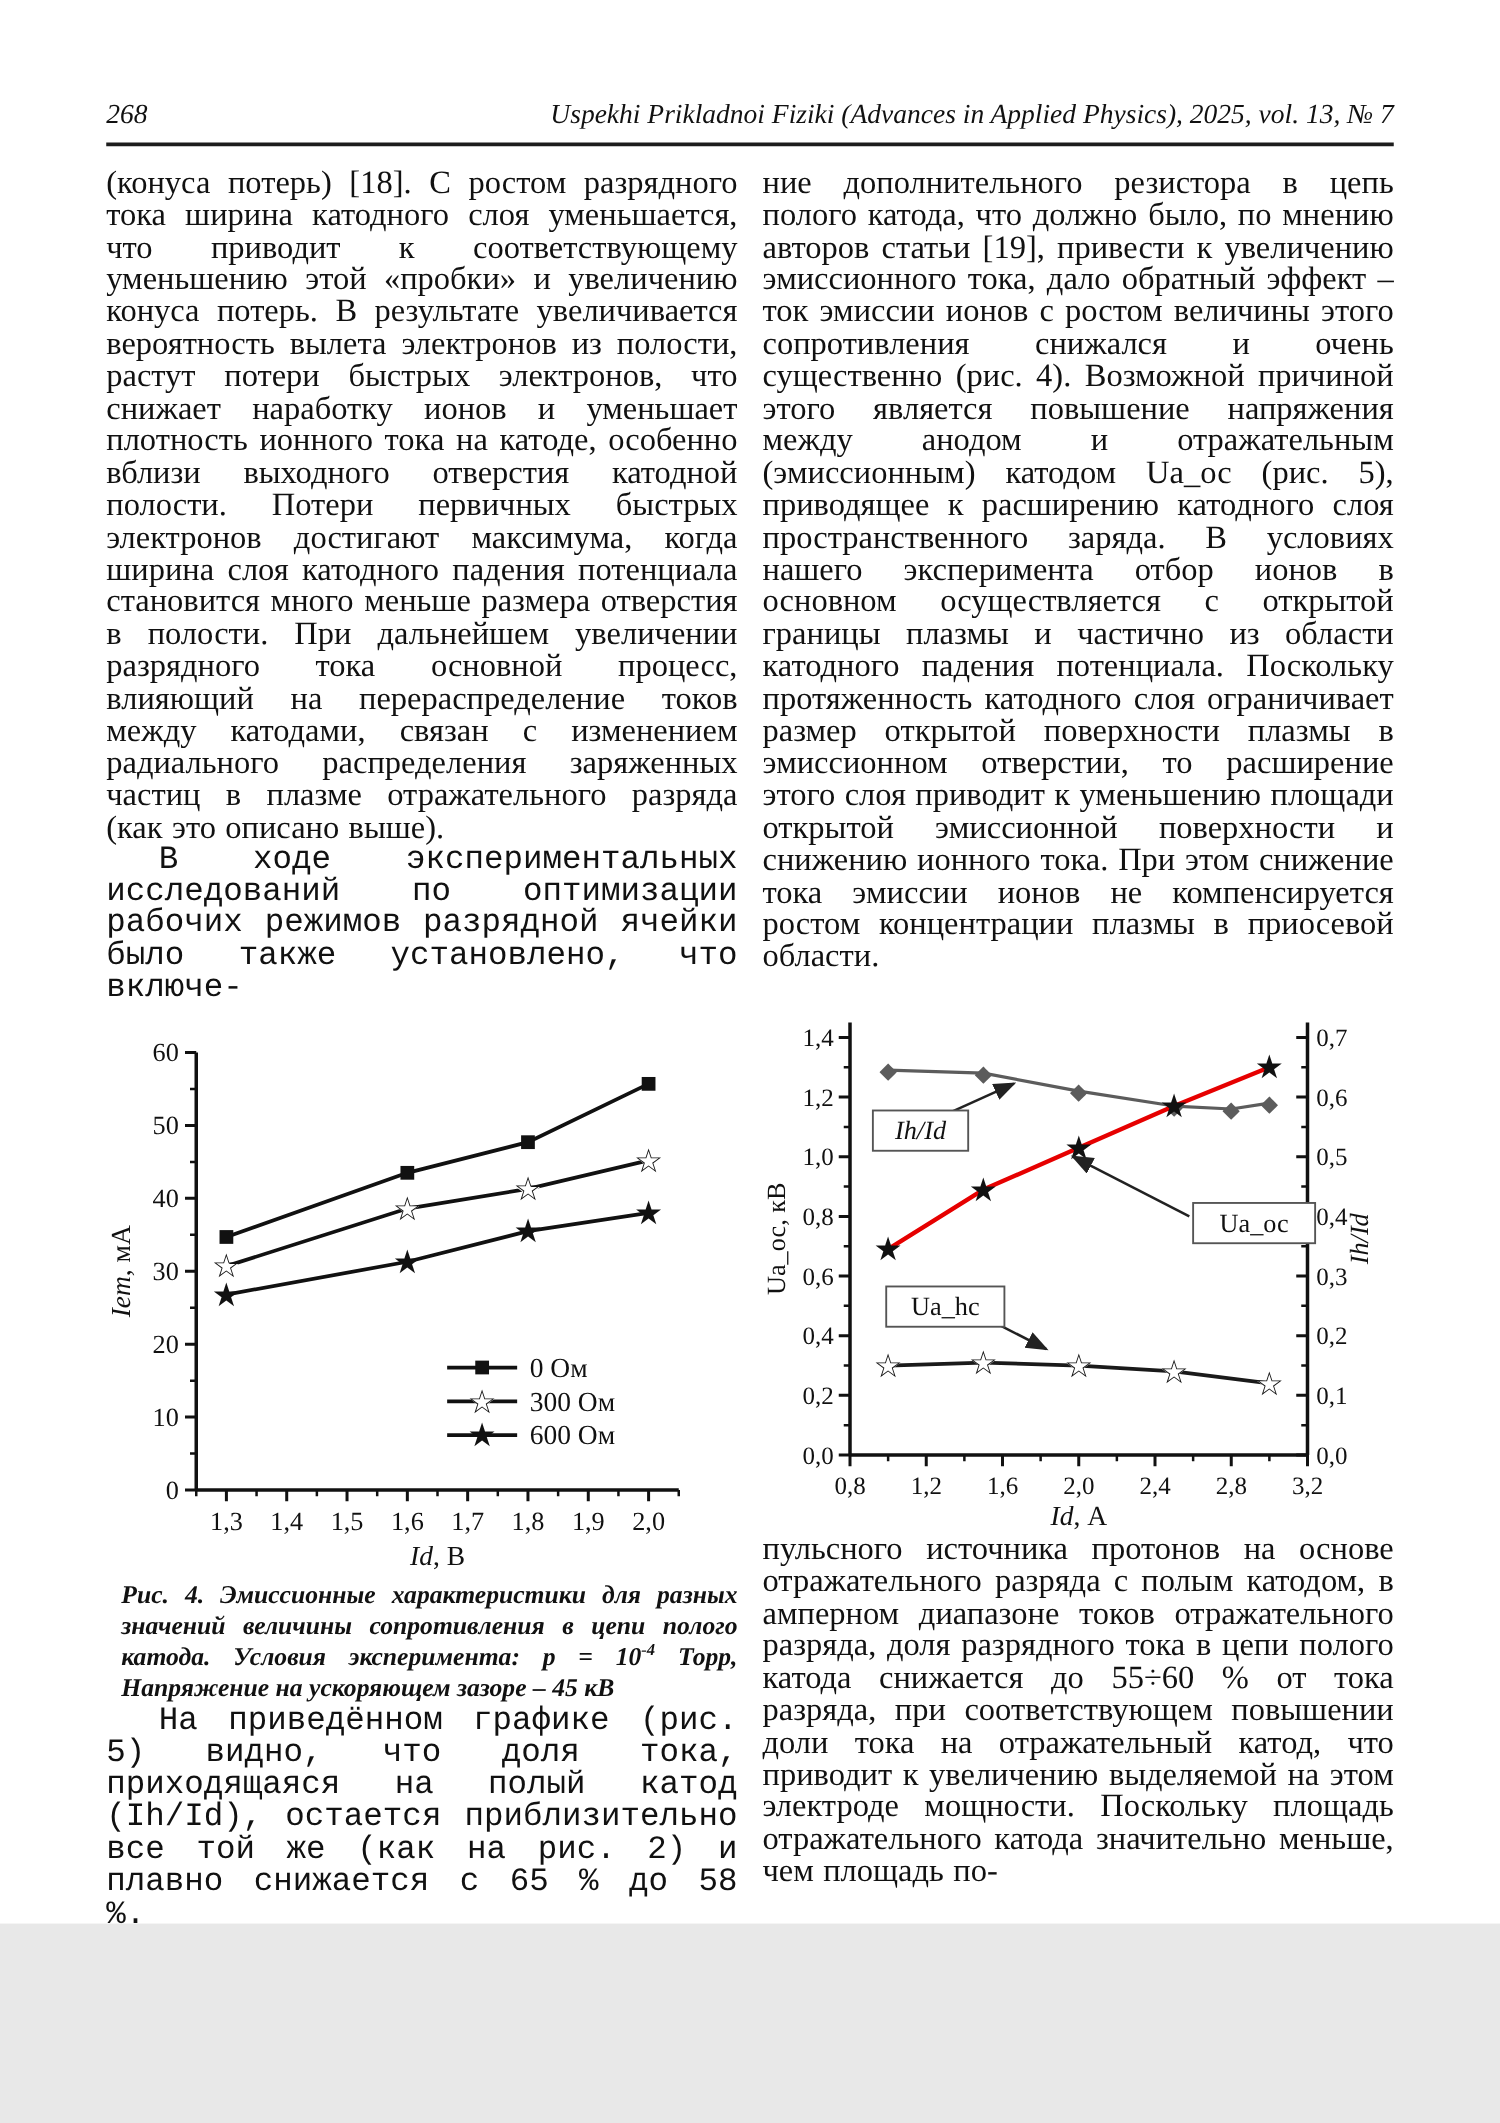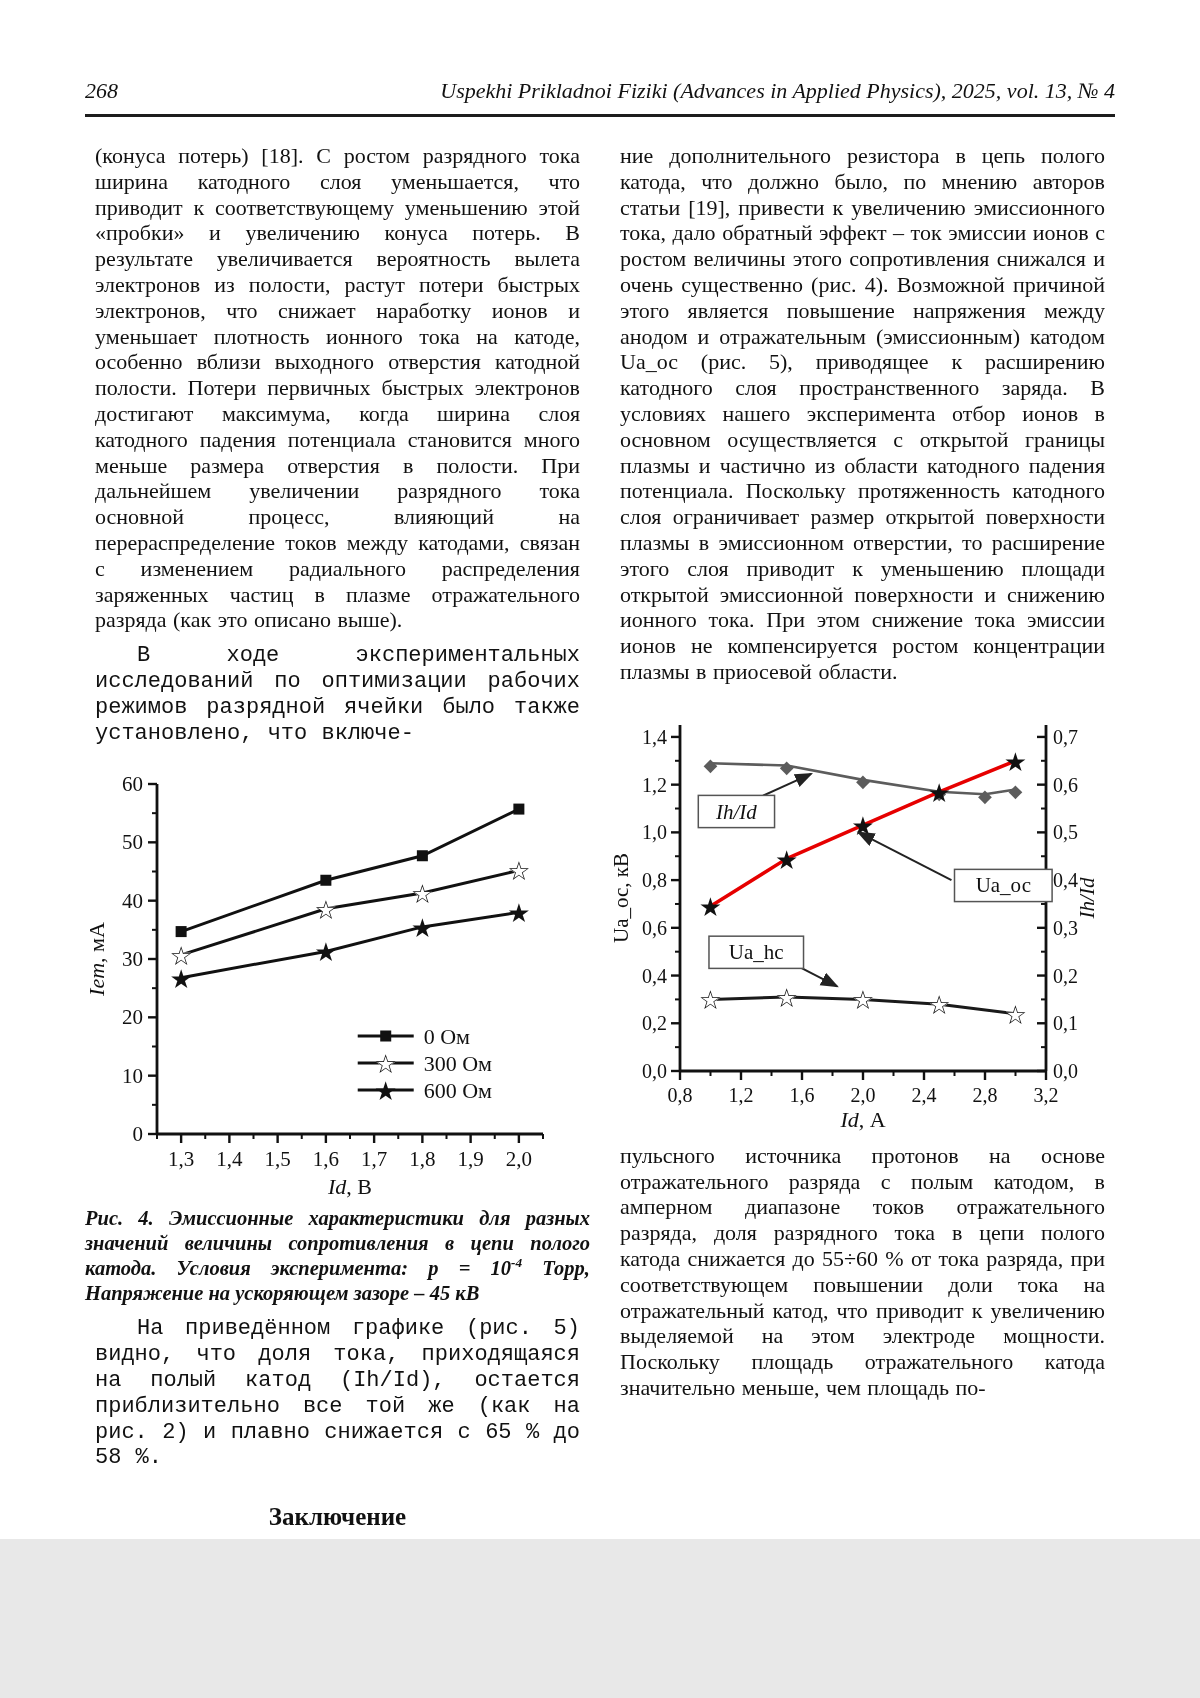--- a/index.html
+++ b/index.html
@@ -5,40 +5,40 @@
   html,body{margin:0;padding:0;background:#e8e8e8;}
   .page{
     width:1200px;height:1539px;background:#ffffff;margin:0 auto;position:relative;
     font-family:"Liberation Serif", serif;color:#111;box-sizing:border-box;overflow:hidden;
   }
   .header{display:flex;justify-content:space-between;align-items:baseline;
     padding:78px 85px 0 85px;font-style:italic;font-size:22px;}
   .rule{margin:10px 85px 0 85px;border-top:3px solid #1d1d1d;}
   .columns{display:flex;gap:20px;padding:16px 85px 0 85px;}
   .col{width:505px;}
-  p.body-text{font-size:22px;line-height:25.8px;text-align:justify;margin:10px;
+  p.body-text{font-size:26px;line-height:25.8px;text-align:justify;margin:0;
     word-spacing:1px;}
   .indent{text-indent:42px;font-family:Liberation Mono, monospace;}
   .mt{margin-top:18px;}
   .fig{margin:24px 0 0 0;}
   .fig svg{display:block;}
   .caption{font-size:20.5px;line-height:25px;font-weight:bold;font-style:italic;
-    text-align:justify;margin:6px 0 0 0;}
+    text-align:justify;margin:6px 0 0 12px;}
   .section-heading{text-align:center;font-size:25px;font-weight:bold;
     margin:32px 0 28px 0;font-style:normal;}
   sup{font-size:0.65em;line-height:0;}
 </style>
 </head>
 <body>
 
 <div class="page">
 
   <div class="header">
     <span>268</span>
-    <span>Uspekhi Prikladnoi Fiziki (Advances in Applied Physics), 2025, vol. 13, № 4</span>
+    <span>Uspekhi Prikladnoi Fiziki (Advances in Applied Physics), 2025, vol. 13, № 7</span>
   </div>
   <div class="rule"></div>
 
   <div class="columns">
 
     <div class="col">
       <p class="body-text">(конуса потерь) [18]. С ростом разрядного тока ширина катодного слоя уменьшается, что приводит к соответствующему уменьшению этой «пробки» и увеличению конуса потерь. В результате увеличивается вероятность вылета электронов из полости, растут потери быстрых электронов, что снижает наработку ионов и уменьшает плотность ионного тока на катоде, особенно вблизи выходного отверстия катодной полости. Потери первичных быстрых электронов достигают максимума, когда ширина слоя катодного падения потенциала становится много меньше размера отверстия в полости. При дальнейшем увеличении разрядного тока основной процесс, влияющий на перераспределение токов между катодами, связан с изменением радиального распределения заряженных частиц в плазме отражательного разряда (как это описано выше).</p>
       <p class="body-text indent">В ходе экспериментальных исследований по оптимизации рабочих режимов разрядной ячейки было также установлено, что включе-</p>
 
       <div class="fig">

